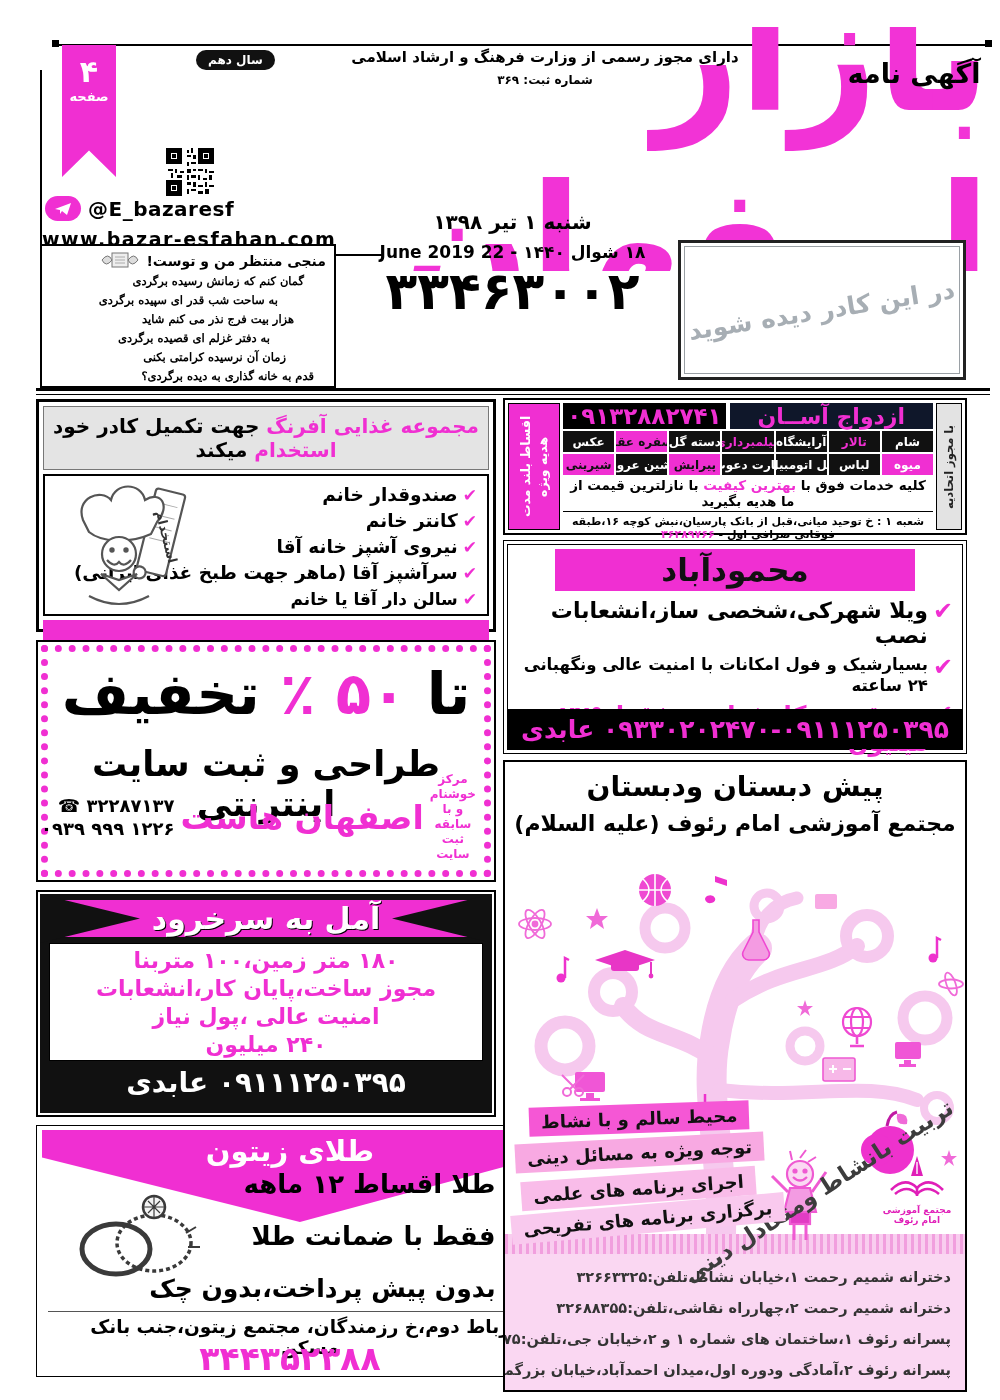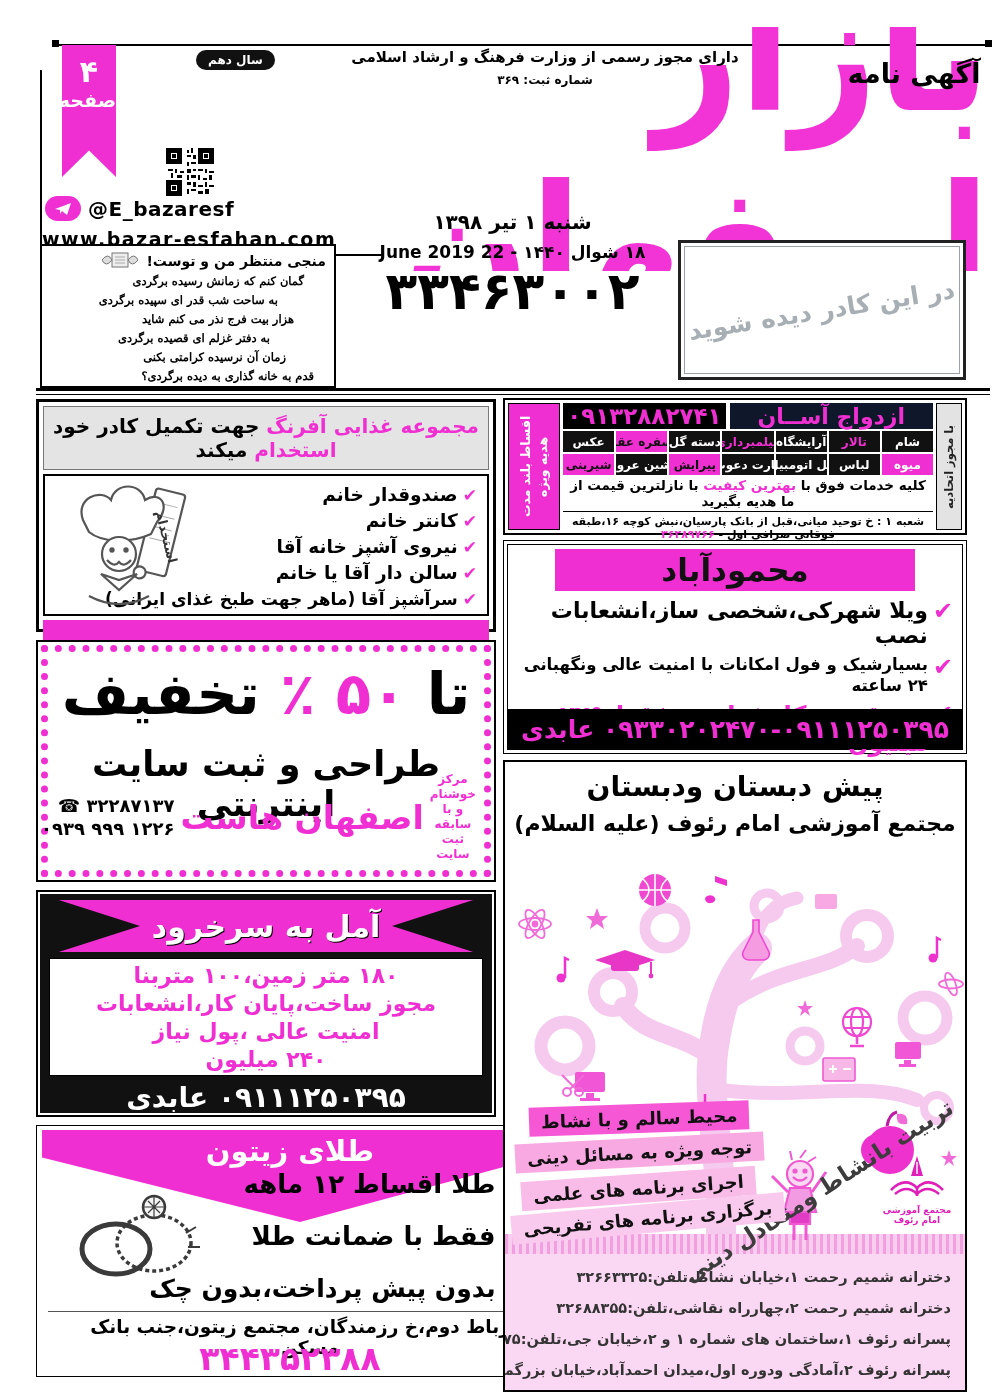--- a/index.html
+++ b/index.html
@@ -16,21 +16,21 @@
   .abs{position:absolute;}
   .parts span{white-space:pre-wrap;}
   .mag{color:var(--mag);}
   
   .rule-top{left:55px;top:44px;width:935px;border-top:2px solid #000;}
   .corner{width:7px;height:7px;background:#000;}
   .left-rule{left:40px;top:70px;height:320px;border-left:2px solid #000;}
   .pages-ribbon{left:62px;top:45px;width:54px;height:132px;background:var(--mag);color:#fff;text-align:center;
     clip-path:polygon(0 0,100% 0,100% 100%,50% 80%,0 100%);padding-top:10px;z-index:3;}
   .pages-ribbon .num{font-size:30px;font-weight:bold;line-height:34px;}
-  .pages-ribbon .lbl{font-size:19px;font-weight:bold;}
+  .pages-ribbon .lbl{font-size:13px;font-weight:bold;}
   .year-badge{left:196px;top:50px;background:#111;color:#fff;font-size:12px;font-weight:bold;
     padding:3px 12px;border-radius:10px;z-index:3;}
   .license{left:330px;top:48px;width:430px;text-align:center;z-index:3;}
   .license .l1{font-size:15px;font-weight:bold;}
   .license .l2{font-size:12px;font-weight:bold;margin-top:7px;}
   .gazette{left:838px;top:58px;width:152px;text-align:center;font-size:27px;font-weight:bold;z-index:3;}
   .logo{left:105px;top:40px;width:885px;height:218px;display:flex;align-items:center;justify-content:center;
     color:#f233d6;font-weight:bold;font-size:150px;letter-spacing:-6px;overflow:hidden;z-index:1;
     transform:scaleY(1.12);}
   .qr{left:163px;top:148px;z-index:3;}
@@ -103,21 +103,21 @@
   .tak .dots{border:7px dotted var(--mag);height:100%;text-align:center;padding-top:6px;position:relative;}
   .tak .h1{font-size:58px;font-weight:bold;line-height:72px;white-space:nowrap;}
   .tak .h2{font-size:35px;font-weight:bold;margin-top:14px;}
   .tak .foot{position:absolute;left:8px;right:8px;bottom:8px;display:flex;align-items:center;justify-content:space-between;gap:6px;}
   .tak .phones{font-size:18px;font-weight:bold;line-height:23px;direction:ltr;text-align:right;white-space:nowrap;}
   .tak .brand{color:var(--mag);font-size:33px;font-weight:bold;white-space:nowrap;}
   .tak .note{color:var(--mag);font-size:12px;font-weight:bold;width:118px;line-height:15px;}
   
   .amol{left:36px;top:890px;width:460px;height:227px;padding:2px;}
   .amol .frame{background:#111;height:100%;padding:0 9px 9px 9px;position:relative;}
-  .amol .ribbon{position:relative;height:64px;margin:0 -9px;}
+  .amol .ribbon{position:relative;height:49px;margin:0 -9px;}
   .amol .rib-bg{position:absolute;inset:6px 0;background:var(--mag);}
   .amol .rib-t{position:absolute;top:0;width:100px;height:100%;background:#111;}
   .amol .rib-t.l{left:0;clip-path:polygon(0 0,100% 50%,0 100%);}
   .amol .rib-t.r{right:0;clip-path:polygon(100% 0,0 50%,100% 100%);}
   .amol .rib-txt{position:absolute;inset:0;display:flex;align-items:center;justify-content:center;
     color:#fff;font-size:30px;font-weight:bold;text-shadow:1px 1px 0 #000;}
   .amol .body{background:#fff;border:1px solid #000;height:118px;text-align:center;padding-top:3px;}
   .amol .body div{color:var(--mag);font-size:22px;font-weight:bold;line-height:28px;}
   .amol .ph{color:#fff;font-size:28px;font-weight:bold;text-align:center;line-height:44px;}
   
@@ -296,22 +296,22 @@
                 <circle cx="77" cy="74" r="1.6" fill="#555"></circle>
               <path d="M52,98 L70,114 L88,98 L70,104 Z"></path>
               <path d="M40,120 q30,16 60,0" fill="none"></path>
             </g>
             <text x="113" y="62" transform="rotate(76 113 62)" font-size="13" font-weight="bold" fill="#333" text-anchor="middle">استخدام</text>
           </svg>
         </div>
         <div class="it"><span class="chk">✔</span><span>صندوقدار خانم</span></div>
         <div class="it"><span class="chk">✔</span><span>کانتر خانم</span></div>
         <div class="it"><span class="chk">✔</span><span>نیروی آشپز خانه آقا</span></div>
+        <div class="it"><span class="chk">✔</span><span>سرآشپز آقا (ماهر جهت طبخ غذای ایرانی)</span></div>
         <div class="it"><span class="chk">✔</span><span>سالن دار آقا یا خانم</span></div>
-        <div class="it"><span class="chk">✔</span><span>سرآشپز آقا (ماهر جهت طبخ غذای ایرانی)</span></div>
       </div>
       <div class="ph">۰۹۱۳۹۱۰۴۷۶۲-۰۹۱۳۱۶۴۹۰۰۵</div>
     </div>
   </div>
 
   <div class="abs adbox ezd">
     <div class="strip-r">
       <span>با مجوز اتحادیه</span>
     </div>
     <div class="main">

